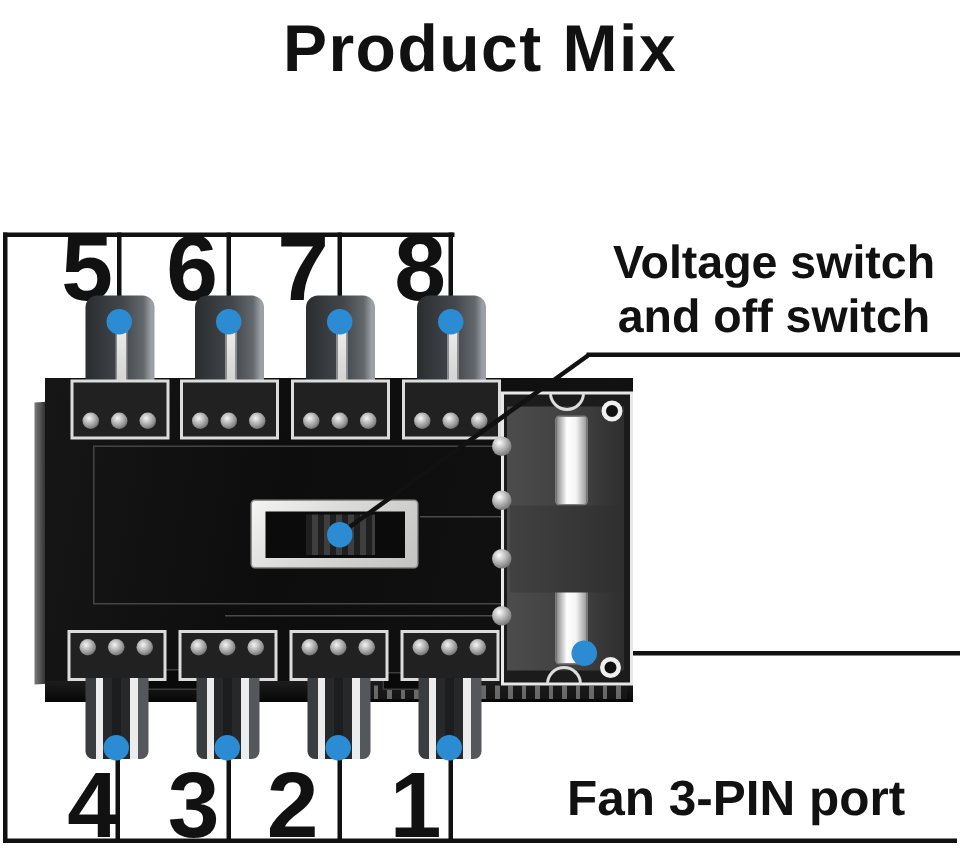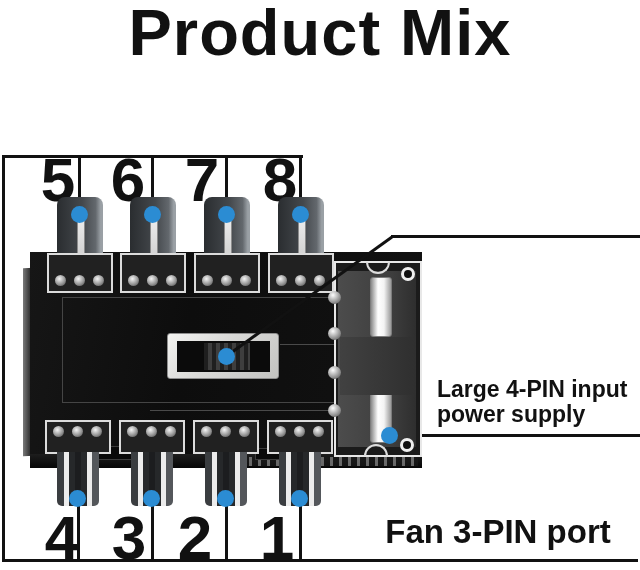--- a/index.html
+++ b/index.html
@@ -1,20 +1,20 @@
 <!DOCTYPE html>
 <html><head>
 <meta charset="utf-8">
 <style>
   html,body{margin:0;padding:0;background:#fff;}
   #stage{position:relative;width:640px;height:570px;background:#ffffff;overflow:hidden;
          font-family:"Liberation Sans",sans-serif;color:#111;}
   .abs{position:absolute;}
   
-  .title{left:0;top:2;width:640px;text-align:center;font-size:65px;font-weight:800;
+  .title{left:0;top:2;width:640px;text-align:center;font-size:44px;font-weight:800;
          letter-spacing:1px;line-height:66px;}
   .port-num{font-size:62px;font-weight:800;line-height:60px;width:70px;text-align:center;}
   .callout{font-size:31px;font-weight:600;line-height:36px;text-align:center;}
   .callout-sm{font-size:23px;font-weight:700;line-height:25px;text-align:left;}
   .callout-fan{font-size:33px;font-weight:600;}
   
   .line{background:#111;}
   
   .pcb{left:30px;top:252px;width:392px;height:212px;
        background:linear-gradient(100deg,#161616,#0d0d0d 40%,#121212);}
@@ -96,25 +96,25 @@
   <div class="abs port-num" style="left:23px;top:150px;">5</div>
   <div class="abs port-num" style="left:93px;top:150px;">6</div>
   <div class="abs port-num" style="left:167px;top:150px;">7</div>
   <div class="abs port-num" style="left:245px;top:150px;">8</div>
 
   <div class="abs port-num" style="left:27px;top:508px;">4</div>
   <div class="abs port-num" style="left:94px;top:508px;">3</div>
   <div class="abs port-num" style="left:160px;top:508px;">2</div>
   <div class="abs port-num" style="left:242px;top:508px;">1</div>
 
-  <div class="abs callout-sm" style="left:437px;top:377px;width:200px;">
-    <div>Large 4-PIN input</div>
-    <div>power supply</div>
-  </div>
-  <div class="abs callout-fan" style="left:378px;top:513px;width:240px;text-align:center;">Fan 3-PIN port</div>
+  <div class="abs callout" style="left:392px;top:157px;width:248px;">
+    <div>Voltage switch</div>
+    <div>and off switch</div>
+  </div>
+  <div class="abs callout-fan" style="left:378px;top:513px;width:240px;">Fan 3-PIN port</div>
 
   <div class="abs pcb-left-edge"></div>
   <div class="abs pcb"></div>
   <div class="abs pcb-bottom-edge"></div>
   <div class="abs pad-row"></div>
 
   <div class="abs trace" style="left:62px;top:297px;width:272px;height:104px;"></div>
   <div class="abs trace-line" style="left:280px;top:344px;width:54px;height:1px;"></div>
   <div class="abs trace-line" style="left:150px;top:410px;width:180px;height:1px;"></div>
   <div class="abs" style="left:98px;top:446px;width:40px;height:12px;background:#090909;border:1px solid #3c3c3c;"></div>

